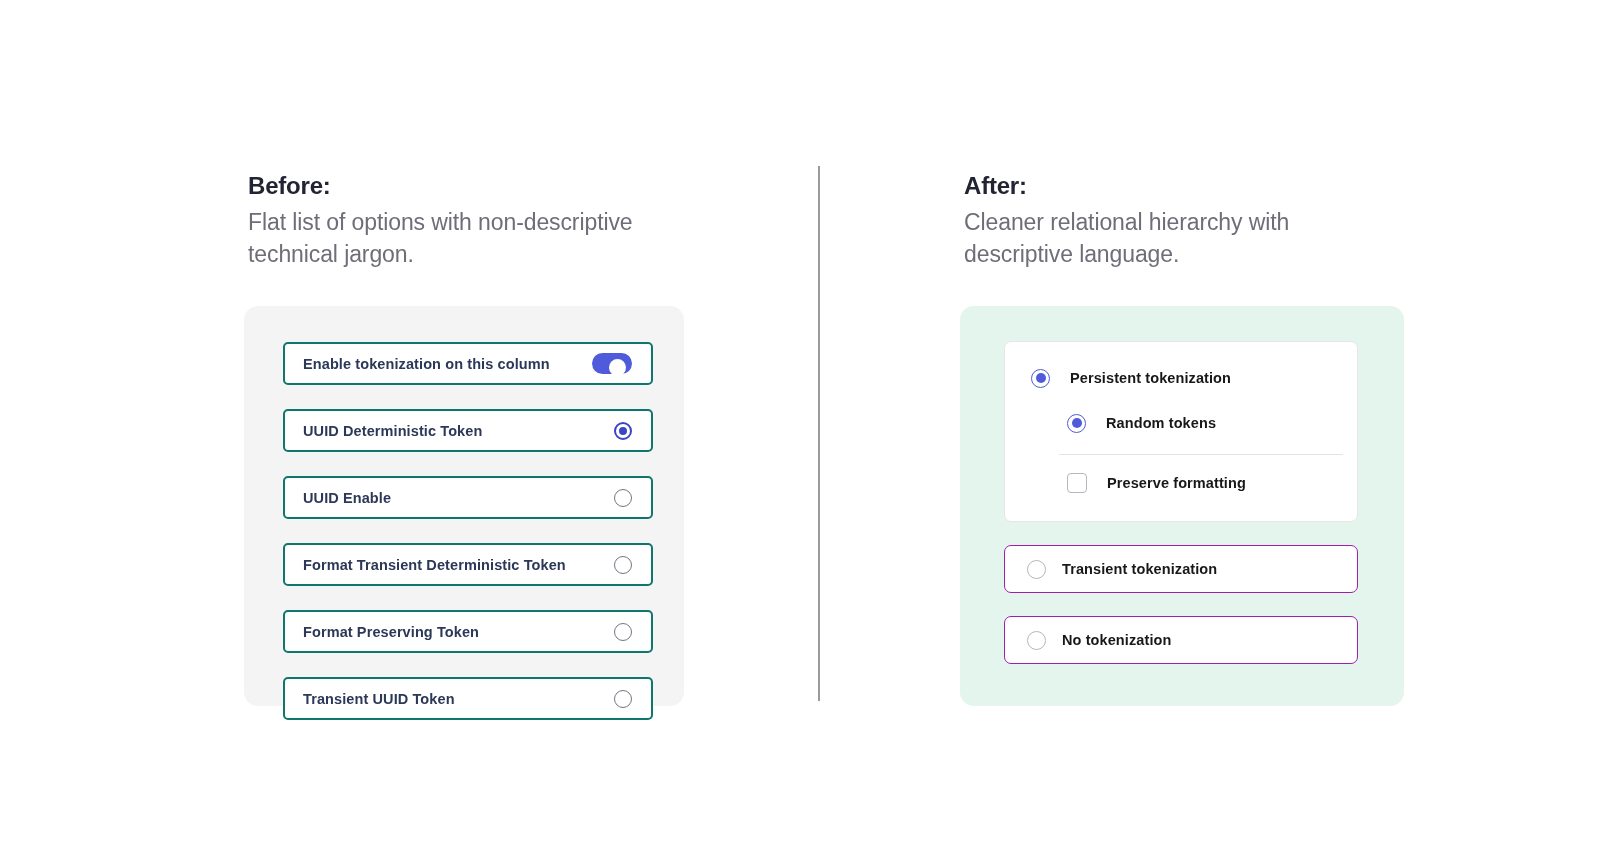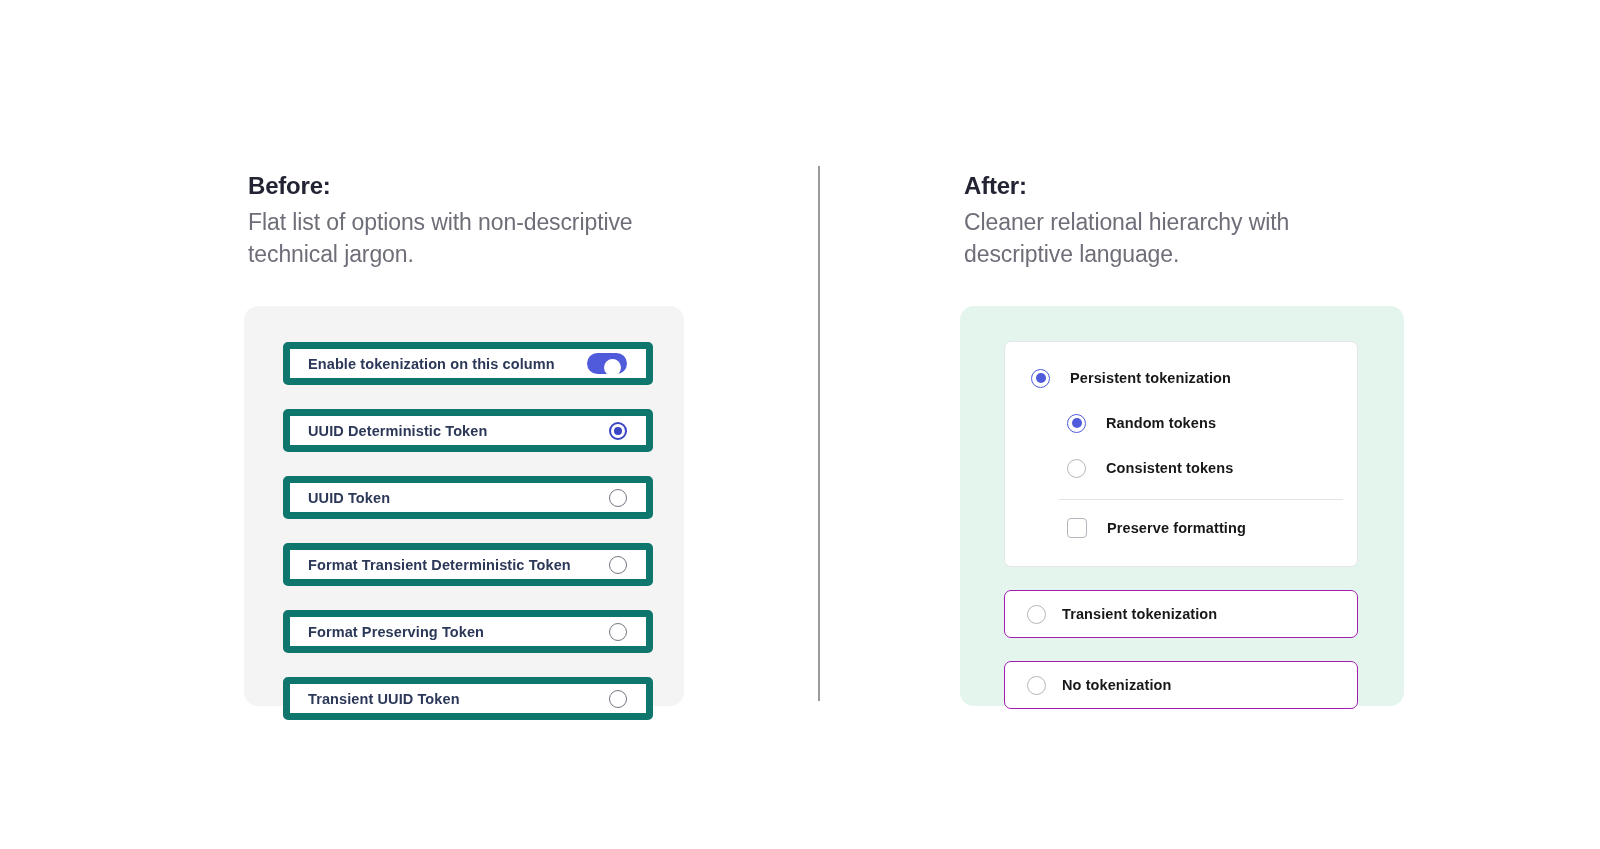--- a/index.html
+++ b/index.html
@@ -80,21 +80,21 @@
     left: 31px;
     top: 28px;
     width: 378px;
     display: flex;
     flex-direction: column;
     gap: 16px;
   }
   .before-row {
     height: 43px;
     background: #ffffff;
-    border: 7px solid #0f766e;
+    border: 2px solid #0f766e;
     border-radius: 5px;
     display: flex;
     align-items: center;
     justify-content: space-between;
     padding: 0 15px 0 14px;
   }
   .before-row-label {
     font-size: 14.5px;
     font-weight: 600;
     color: #2c3858;
@@ -269,21 +269,21 @@
           <span class="toggle-knob"></span>
         </span>
       </div>
 
       <div class="before-row">
         <span class="before-row-label">UUID Deterministic Token</span>
         <span class="radio-selected-ring"></span>
       </div>
 
       <div class="before-row">
-        <span class="before-row-label">UUID Token</span>
+        <span class="before-row-label">UUID Enable</span>
         <span class="radio-plain"></span>
       </div>
 
       <div class="before-row">
         <span class="before-row-label">Format Transient Deterministic Token</span>
         <span class="radio-plain"></span>
       </div>
 
       <div class="before-row">
         <span class="before-row-label">Format Preserving Token</span>
@@ -306,24 +306,20 @@
         <div class="after-option">
           <span class="radio-a-on"></span>
           <span class="after-label">Persistent tokenization</span>
         </div>
 
         <div class="after-option nested">
           <span class="radio-a-on"></span>
           <span class="after-label">Random tokens</span>
         </div>
 
-        <div class="after-option nested">
-          <span class="radio-a-off"></span>
-          <span class="after-label">Consistent tokens</span>
-        </div>
 
         <div class="inner-divider"></div>
 
         <div class="after-option checkbox-row">
           <span class="checkbox-off"></span>
           <span class="after-label">Preserve formatting</span>
         </div>
 
       </div>
 

